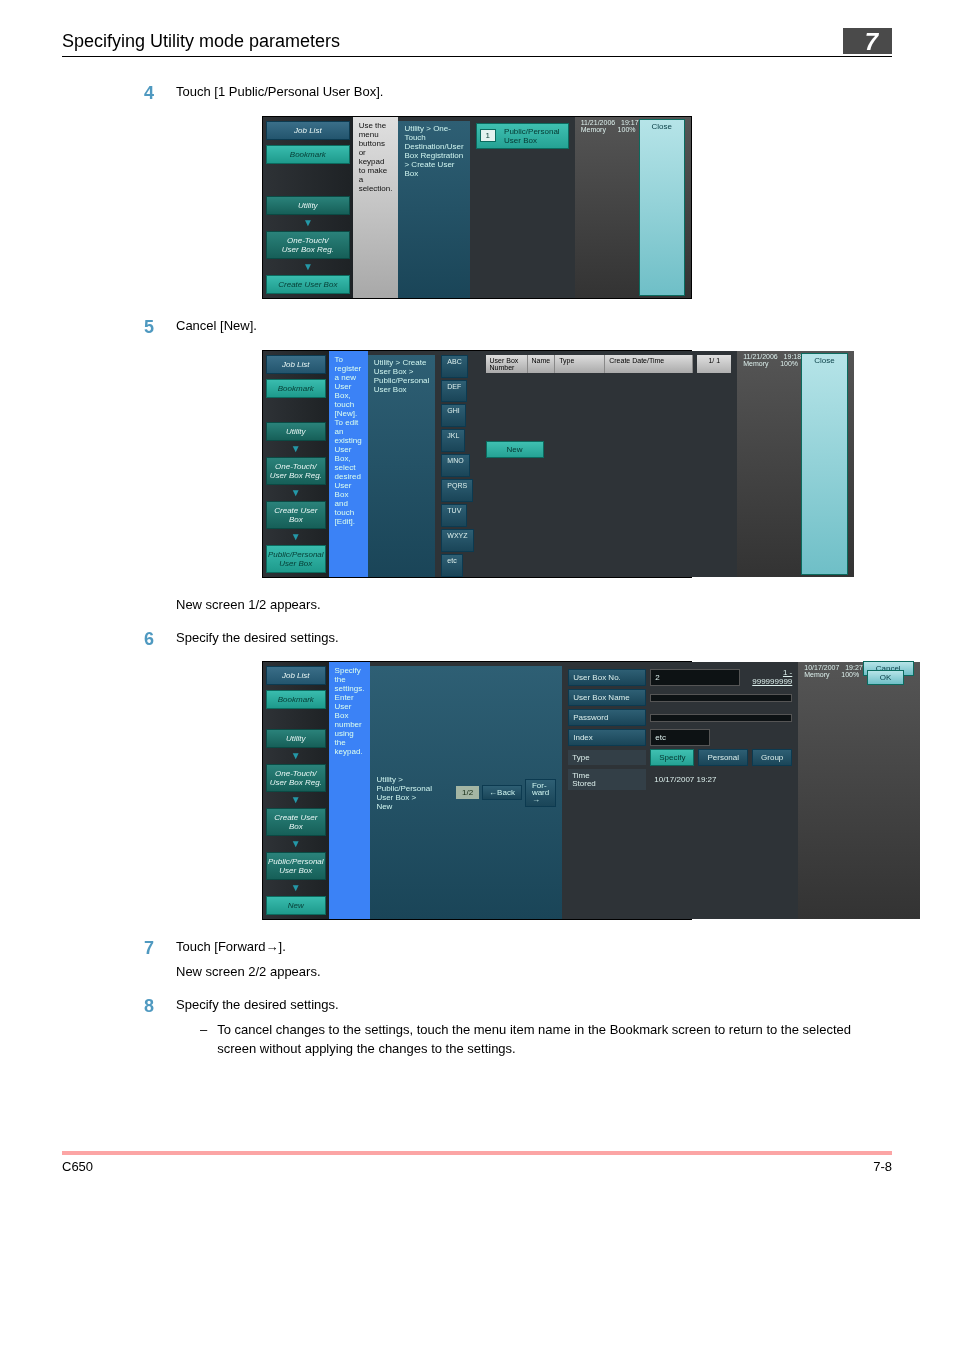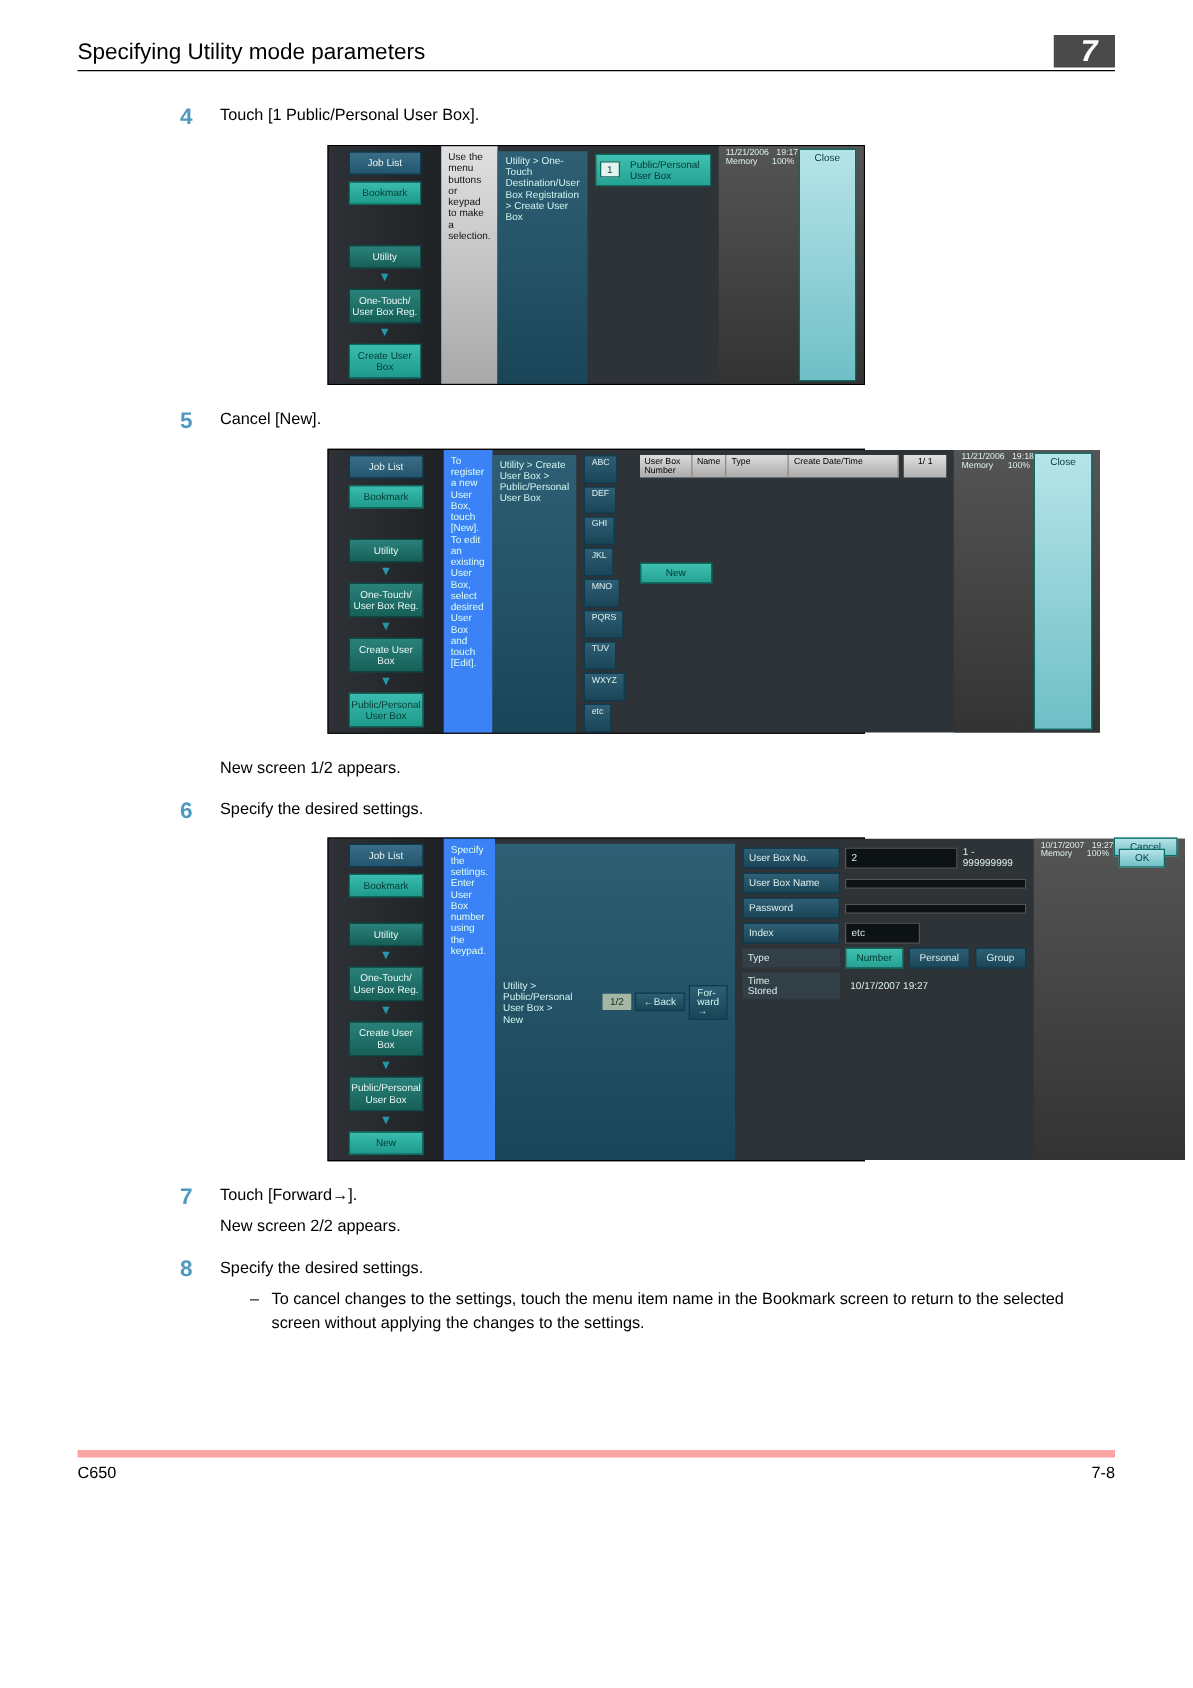--- a/index.html
+++ b/index.html
@@ -62,22 +62,23 @@
     border: 1px solid #000;
     display: flex;
     font-size: 8px;
     color: #dcefec;
   }
   .ss-left {
     width: 92px;
     background: linear-gradient(to right,#2e3236,#1e2225);
     display: flex;
     flex-direction: column;
-    padding: 4px 16px;
+    padding: 4px 3px;
     gap: 3px;
+    font-style: italic;
   }
   .ss-btn {
     background: linear-gradient(#3a6e88,#23556e);
     border: 1px solid #0c3a50;
     color: #e8f6f4;
     text-align: center;
     padding: 4px 1px;
     font-size: 8px;
   }
   .ss-btn.teal { background: linear-gradient(#39bcae,#1e9a8c); border-color:#0c6b5f; color:#063c34;}
@@ -157,21 +158,21 @@
   .ss-pg-ctl .navb { background: linear-gradient(#2e5f74,#1a4558); padding:2px 6px; font-size:8px; border:1px solid #0c3a50;}
   .ss-crumb-flex { display:flex; justify-content:space-between; align-items:center; gap:24px;}
   .sub-bullet {
     display:flex;
     padding-left: 24px;
     gap: 10px;
   }
   .sub-bullet .dash { flex-shrink:0; }
   .footer-row {
     display:flex; justify-content:space-between;
-    border-top:6px solid #fca5a5;
+    border-top:4px solid #fca5a5;
     margin-top: 92px;
     padding-top:4px;
     font-size:13px;
   }
 </style>
 </head>
 <body>
 
 <div class="page">
 
@@ -322,37 +323,37 @@
           <span class="pgbox">1/2</span>
           <span class="navb">←Back</span>
           <span class="navb" style="white-space:pre-line; line-height:0.9;">For-
 ward →</span>
         </span>
       </div>
       <div class="ss-body" style="min-height:132px;">
         <div class="ss-form-row">
           <div class="ss-form-label">User Box No.</div>
           <div class="ss-form-field" style="flex:0 0 90px;">2</div>
-          <div style="flex:1; text-align:left; font-size:8px;">1 - 999999999</div>
+          <div style="flex:1; text-align:right; font-size:8px;text-decoration:underline;">1 - 999999999</div>
         </div>
         <div class="ss-form-row">
           <div class="ss-form-label">User Box Name</div>
           <div class="ss-form-field"></div>
         </div>
         <div class="ss-form-row">
           <div class="ss-form-label">Password</div>
           <div class="ss-form-field"></div>
         </div>
         <div class="ss-form-row">
           <div class="ss-form-label">Index</div>
           <div class="ss-form-field" style="flex:0 0 60px;">etc</div>
         </div>
         <div class="ss-form-row">
           <div class="ss-type-lbl">Type</div>
-          <div class="ss-small-btn sel">Number</div>
+          <div class="ss-small-btn sel">Specify</div>
           <div class="ss-small-btn">Personal</div>
           <div class="ss-small-btn">Group</div>
         </div>
         <div class="ss-form-row">
           <div class="ss-type-lbl" style="white-space:pre-line; line-height:0.9;">Time
 Stored</div>
           <div style="font-size:8px; padding:3px 4px;">10/17/2007  19:27</div>
         </div>
       </div>
       <div class="ss-status">

